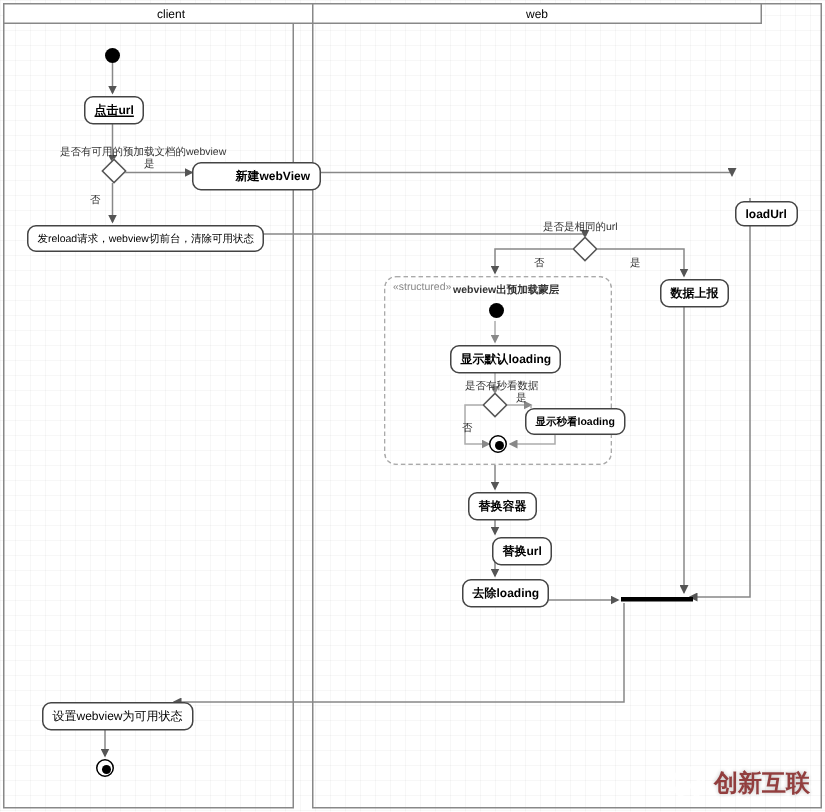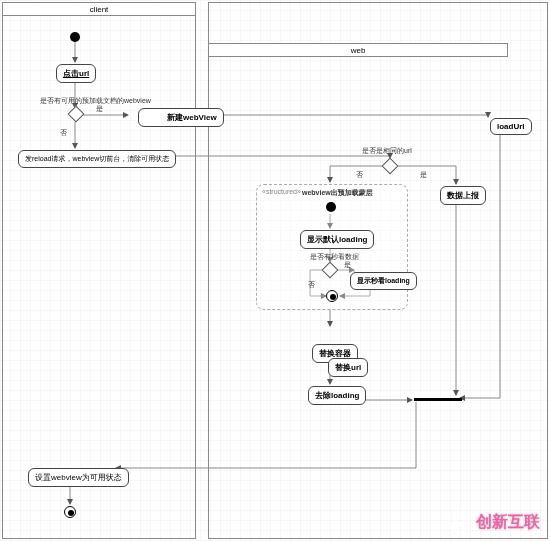--- a/index.html
+++ b/index.html
@@ -92,21 +92,21 @@
   svg.edges {
     position: absolute;
     top: 0; left: 0;
     width: 550px; height: 541px;
     pointer-events: none;
   }
   .watermark {
     position: absolute;
     right: 10px;
     bottom: 8px;
-    color: #ec4899;
+    color: #7f1d1d;
     opacity: 0.85;
     font-size: 16px;
     font-weight: bold;
     display: flex;
     align-items: center;
     gap: 6px;
     text-shadow: 0 0 3px rgba(0,0,0,0.3);
   }
   .watermark .wm-icon {
     width: 22px; height: 22px;
@@ -122,24 +122,24 @@
     width:14px; height:2px;
     top:10px; left:4px;
   }
   .watermark .wm-icon::before { transform: rotate(35deg); }
   .watermark .wm-icon::after  { transform: rotate(-35deg); }
 </style>
 </head>
 <body>
 
 <div class="lane-border" style="left:2px; width:194px; height:537px;"></div>
-<div class="lane-header" style="left:2px; width:194px;"><span>client</span></div>
+<div class="lane-header" style="left:2px; width:224px;"><span>client</span></div>
 
 <div class="lane-border" style="left:208px; width:340px; height:537px;"></div>
-<div class="lane-header" style="left:208px; width:300px;margin-top:41px;"><span>web</span></div>
+<div class="lane-header" style="left:208px; width:300px;"><span>web</span></div>
 
 <svg class="edges">
   <defs>
     <marker id="arr" markerWidth="6" markerHeight="6" refX="5" refY="3" orient="auto">
       <path d="M0,0 L6,3 L0,6 Z" fill="#555"></path>
     </marker>
   </defs>
 
   <line x1="75" y1="42" x2="75" y2="62" stroke="#888" marker-end="url(#arr)"></line>
 
@@ -186,49 +186,49 @@
 </svg>
 
 <div class="dot-start" style="left:70px; top:32px;"></div>
 <div class="node bold" style="left:56px; top:64px;text-decoration:underline;"><span>点击url</span></div>
 
 <div class="txt" style="left:40px; top:96px;">是否有可用的预加载文档的webview</div>
 <div class="diamond" style="left:70px; top:108px;"></div>
 <div class="txt" style="left:96px; top:104px;">是</div>
 <div class="txt" style="left:60px; top:128px;">否</div>
 
-<div class="node bold" style="left:138px; top:108px;padding-left:28px;"><span>新建webView</span></div>
+<div class="node bold" style="left:128px; top:108px;padding-left:28px;"><span>新建webView</span></div>
 
 <div class="node" style="left:18px; top:150px; font-size:7px;"><span>发reload请求，webview切前台，清除可用状态</span></div>
 
 <div class="node" style="left:28px; top:468px;"><span>设置webview为可用状态</span></div>
 <div class="dot-end" style="left:64px; top:506px;"></div>
 
-<div class="node bold" style="left:490px; top:118px;"><span>loadUrl</span></div>
+<div class="node bold" style="left:490px; top:134px;"><span>loadUrl</span></div>
 
 <div class="txt" style="left:362px; top:146px;">是否是相同的url</div>
 <div class="diamond" style="left:384px; top:160px;"></div>
 <div class="txt" style="left:420px; top:170px;">是</div>
 <div class="txt" style="left:356px; top:170px;">否</div>
 
 <div class="node bold" style="left:440px; top:186px;text-align:center;"><span>数据上报</span></div>
 
 <div class="structured" style="left:256px; top:184px; width:152px; height:126px;"></div>
 <div class="txt" style="left:262px; top:188px; color:#888;">«structured»</div>
 <div class="txt" style="left:302px; top:188px; font-weight:bold;">webview出预加载蒙层</div>
 <div class="dot-start" style="left:326px; top:202px;"></div>
 <div class="node bold" style="left:300px; top:230px;"><span>显示默认loading</span></div>
 <div class="txt" style="left:310px; top:252px;">是否有秒看数据</div>
 <div class="diamond" style="left:324px; top:264px;"></div>
 <div class="txt" style="left:344px; top:260px;">是</div>
 <div class="txt" style="left:308px; top:280px;">否</div>
 <div class="node bold" style="left:350px; top:272px; font-size:7px;"><span>显示秒看loading</span></div>
 <div class="dot-end" style="left:326px; top:290px;"></div>
 
-<div class="node bold" style="left:312px; top:344px;"><span>替换容器</span></div>
+<div class="node bold" style="left:312px; top:328px;"><span>替换容器</span></div>
 <div class="node bold" style="left:328px; top:358px;"><span>替换url</span></div>
 <div class="node bold" style="left:308px; top:386px;"><span>去除loading</span></div>
 
 <div class="bar" style="left:414px; top:398px; width:48px;"></div>
 
 <div class="watermark">
   <span class="wm-icon"></span>
   <span>创新互联</span>
 </div>
 

